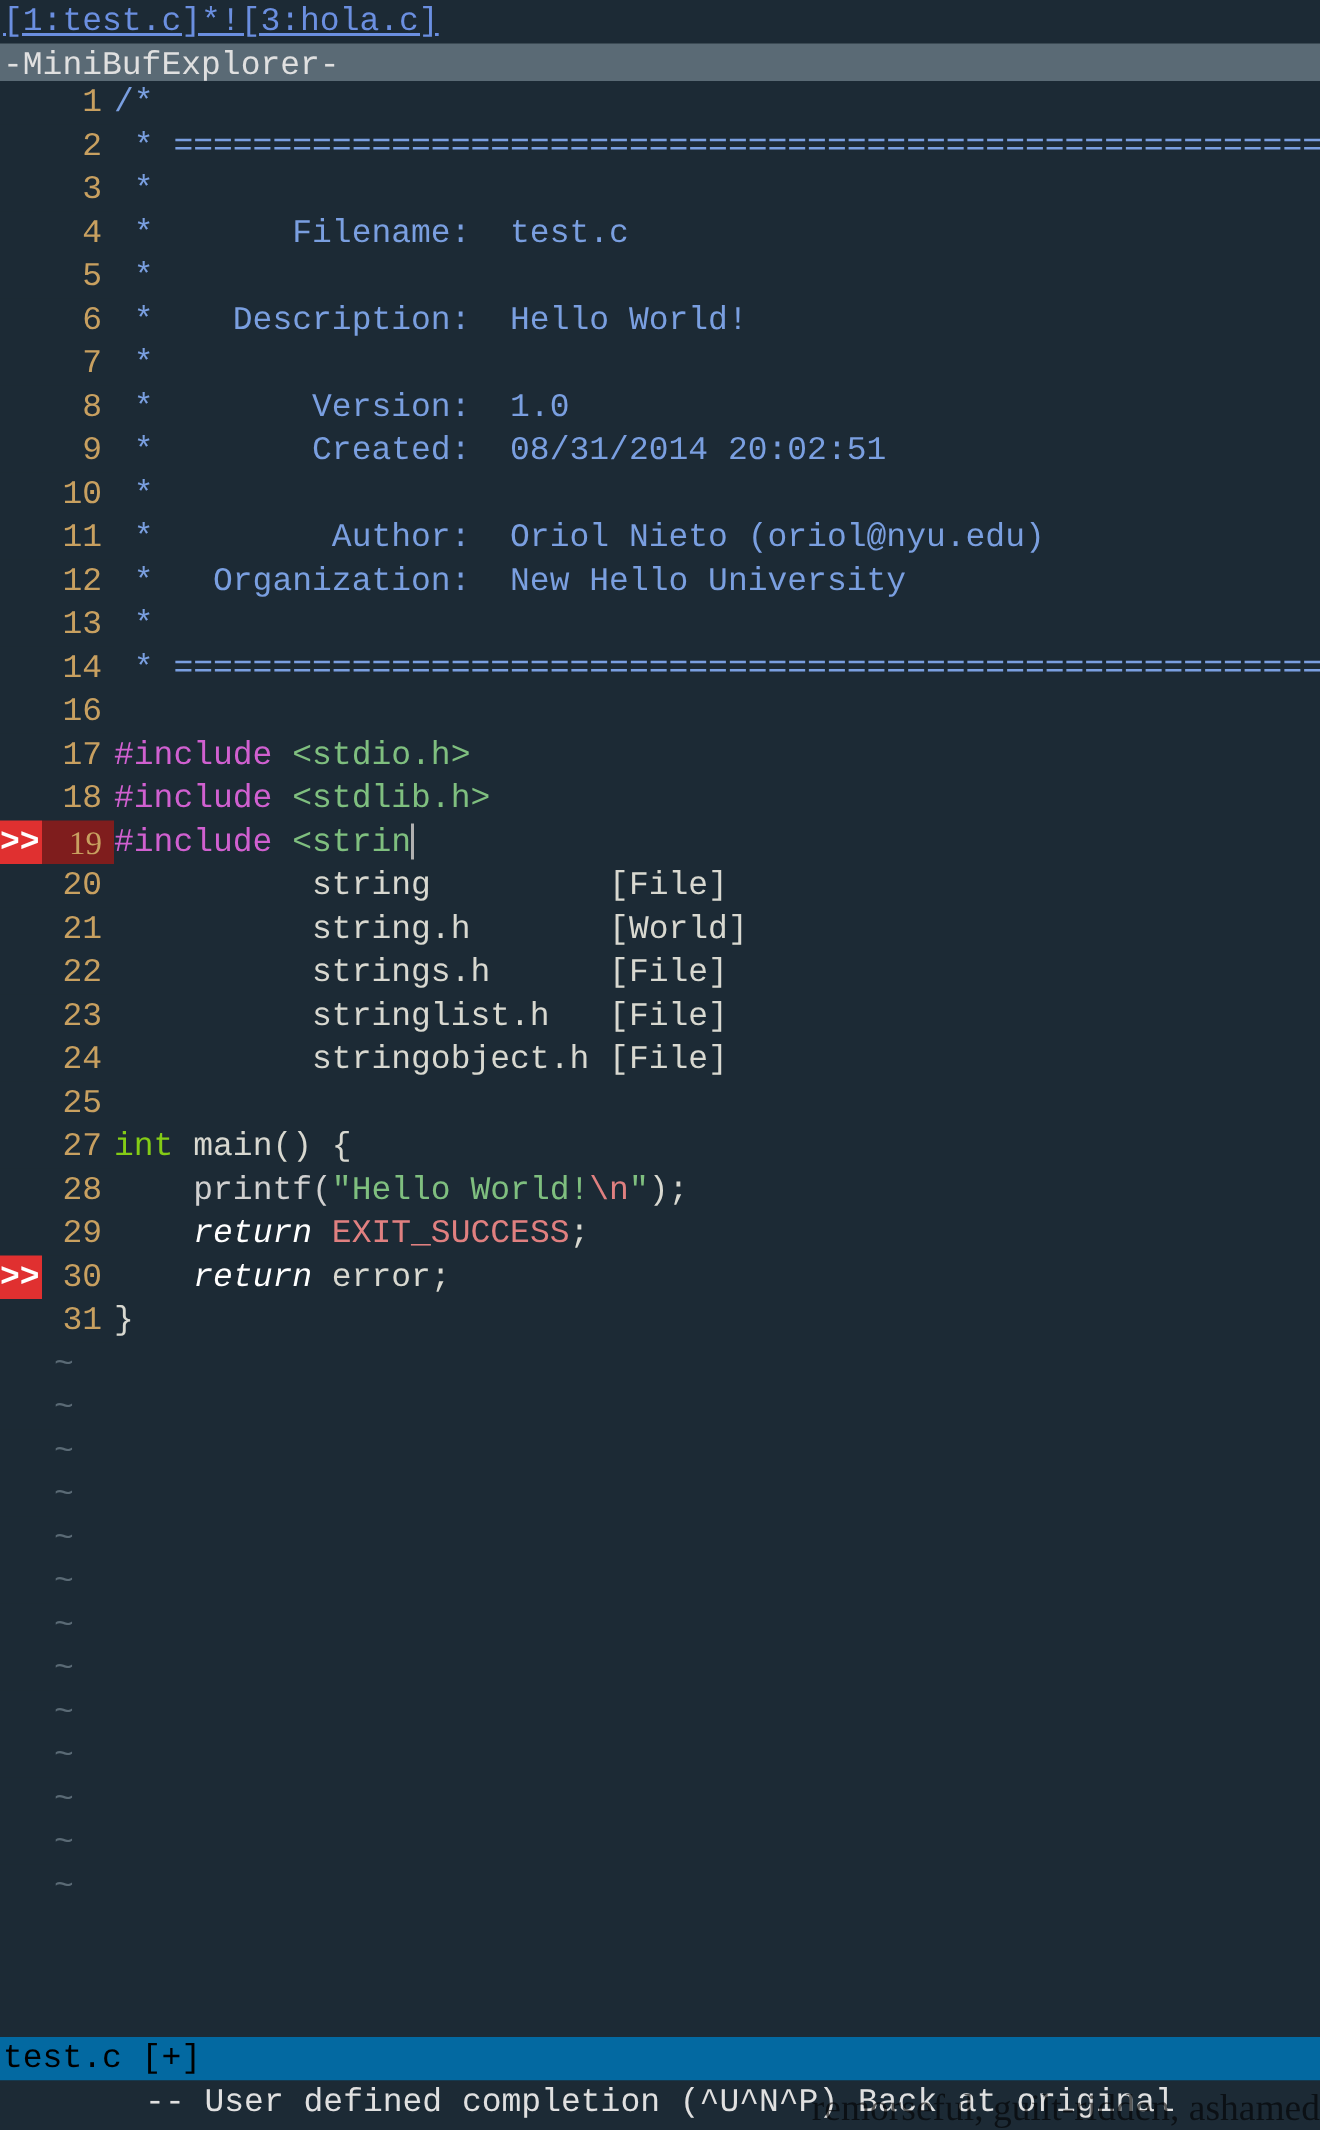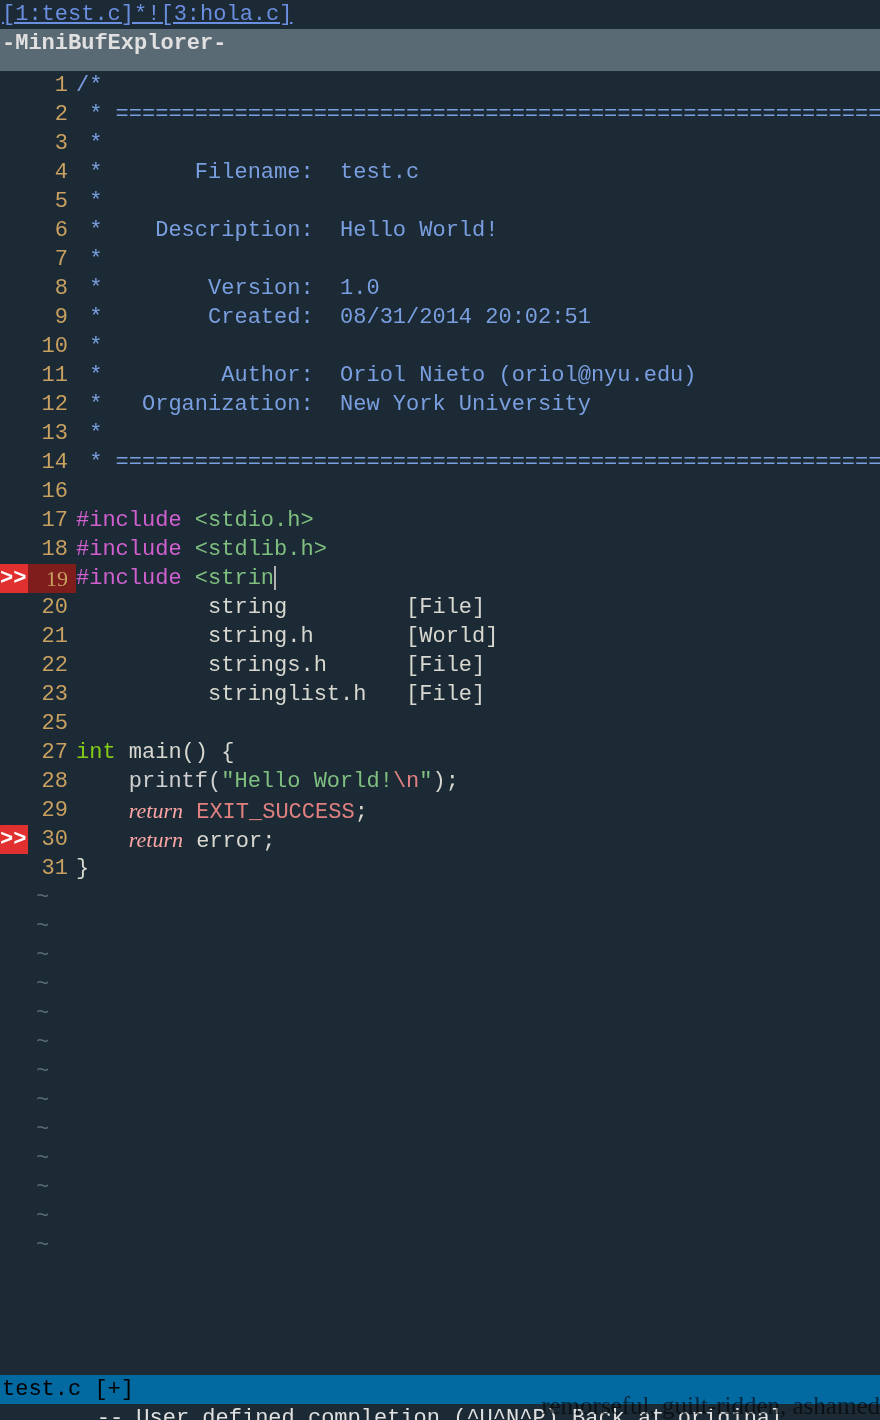--- a/index.html
+++ b/index.html
@@ -17,22 +17,21 @@
     background: #1c2a35;
     color: #6b8fe0;
     text-decoration: underline;
     padding: 0 2px;
     height: 29px;
   }
   .minibuf {
     background: #5a6a75;
     color: #e0e0e0;
     padding: 0 2px;
-    height: 42px;
-    font-weight: bold;
+    height: 25px;
   }
   .editor {
     display: flex;
     flex-direction: column;
     height: calc(100% - 29px - 29px - 29px - 29px);
     background: #1c2a35;
   }
   .line {
     display: flex;
     height: 29px;
@@ -63,21 +62,21 @@
     background: #7f1d1d;
     font-family: Liberation Serif, serif;
   }
   .code {
     flex: 1;
     color: #d8d8d0;
   }
   .comment { color: #7a9fe0; }
   .preproc { color: #d060d0; }
   .string  { color: #7fbf7f; }
-  .keyword { color: #fca5a5; font-style: italic; font-family: Liberation Serif, serif; }
+  .keyword { color: #ffffff; font-style: italic; }
   .type    { color: #84cc16; }
   .func    { color: #d0d0d0; }
   .const   { color: #e08080; }
   .esc     { color: #e08080; }
   .cursor {
     background: #b0b0b0;
     display: inline-block;
     width: 2px;
     height: 24px;
     vertical-align: middle;
@@ -118,31 +117,32 @@
     <div class="line"><div class="sign-col"></div><div class="lineno">2</div><div class="code"><span class="comment"> * ===========================================================</span></div></div>
     <div class="line"><div class="sign-col"></div><div class="lineno">3</div><div class="code"><span class="comment"> *</span></div></div>
     <div class="line"><div class="sign-col"></div><div class="lineno">4</div><div class="code"><span class="comment"> *       Filename:  test.c</span></div></div>
     <div class="line"><div class="sign-col"></div><div class="lineno">5</div><div class="code"><span class="comment"> *</span></div></div>
     <div class="line"><div class="sign-col"></div><div class="lineno">6</div><div class="code"><span class="comment"> *    Description:  Hello World!</span></div></div>
     <div class="line"><div class="sign-col"></div><div class="lineno">7</div><div class="code"><span class="comment"> *</span></div></div>
     <div class="line"><div class="sign-col"></div><div class="lineno">8</div><div class="code"><span class="comment"> *        Version:  1.0</span></div></div>
     <div class="line"><div class="sign-col"></div><div class="lineno">9</div><div class="code"><span class="comment"> *        Created:  08/31/2014 20:02:51</span></div></div>
     <div class="line"><div class="sign-col"></div><div class="lineno">10</div><div class="code"><span class="comment"> *</span></div></div>
     <div class="line"><div class="sign-col"></div><div class="lineno">11</div><div class="code"><span class="comment"> *         Author:  Oriol Nieto (oriol@nyu.edu)</span></div></div>
-    <div class="line"><div class="sign-col"></div><div class="lineno">12</div><div class="code"><span class="comment"> *   Organization:  New York University</span></div></div>
+    <div class="line"><div class="sign-col"></div><div class="lineno">12</div><div class="code"><span class="comment"> *   Organization:  New Hello University</span></div></div>
     <div class="line"><div class="sign-col"></div><div class="lineno">13</div><div class="code"><span class="comment"> *</span></div></div>
     <div class="line"><div class="sign-col"></div><div class="lineno">14</div><div class="code"><span class="comment"> * ===========================================================</span></div></div>
     <div class="line"><div class="sign-col"></div><div class="lineno">16</div><div class="code"></div></div>
     <div class="line"><div class="sign-col"></div><div class="lineno">17</div><div class="code"><span class="preproc">#include</span> <span class="string">&lt;stdio.h&gt;</span></div></div>
     <div class="line"><div class="sign-col"></div><div class="lineno">18</div><div class="code"><span class="preproc">#include</span> <span class="string">&lt;stdlib.h&gt;</span></div></div>
     <div class="line"><div class="sign-col sign-err">&gt;&gt;</div><div class="lineno current">19</div><div class="code"><span class="preproc">#include</span> <span class="string">&lt;strin</span><span class="cursor"></span></div></div>
     <div class="line"><div class="sign-col"></div><div class="lineno">20</div><div class="code"><span class="popup-item">          string         [File]</span></div></div>
     <div class="line"><div class="sign-col"></div><div class="lineno">21</div><div class="code"><span class="popup-item">          string.h       [World]</span></div></div>
     <div class="line"><div class="sign-col"></div><div class="lineno">22</div><div class="code"><span class="popup-item">          strings.h      [File]</span></div></div>
     <div class="line"><div class="sign-col"></div><div class="lineno">23</div><div class="code"><span class="popup-item">          stringlist.h   [File]</span></div></div>
+    <div class="line"><div class="sign-col"></div><div class="lineno">24</div><div class="code"><span class="popup-item">          stringobject.h [File]</span></div></div>
     <div class="line"><div class="sign-col"></div><div class="lineno">25</div><div class="code"></div></div>
     <div class="line"><div class="sign-col"></div><div class="lineno">27</div><div class="code"><span class="type">int</span> main() {</div></div>
     <div class="line"><div class="sign-col"></div><div class="lineno">28</div><div class="code">    <span class="func">printf(</span><span class="string">"Hello World!</span><span class="esc">\n</span><span class="string">"</span>);</div></div>
     <div class="line"><div class="sign-col"></div><div class="lineno">29</div><div class="code">    <span class="keyword">return</span><span class="const"> EXIT_SUCCESS</span>;</div></div>
     <div class="line"><div class="sign-col sign-err">&gt;&gt;</div><div class="lineno">30</div><div class="code">    <span class="keyword">return</span> error;</div></div>
     <div class="line"><div class="sign-col"></div><div class="lineno">31</div><div class="code">}</div></div>
     <div class="line"><div class="sign-col"></div><div class="lineno" style="width: 0px;"></div><div class="code tilde" style="padding-left: 0px;"><span>~</span></div></div>
     <div class="line"><div class="sign-col"></div><div class="lineno" style="width: 0px;"></div><div class="code tilde" style="padding-left: 0px;"><span>~</span></div></div>
     <div class="line"><div class="sign-col"></div><div class="lineno" style="width: 0px;"></div><div class="code tilde" style="padding-left: 0px;"><span>~</span></div></div>
     <div class="line"><div class="sign-col"></div><div class="lineno" style="width: 0px;"></div><div class="code tilde" style="padding-left: 0px;"><span>~</span></div></div>

